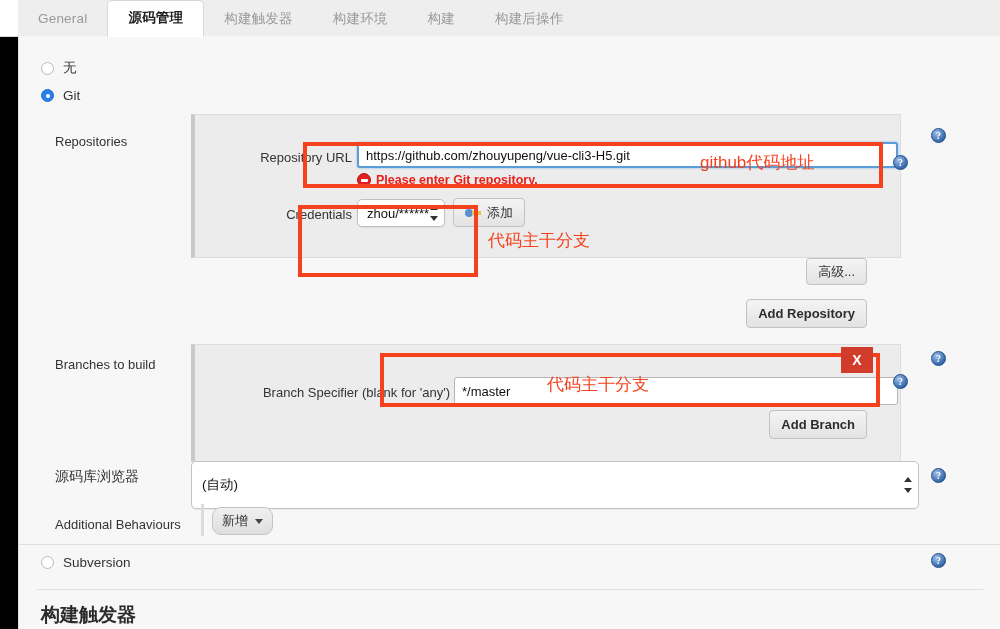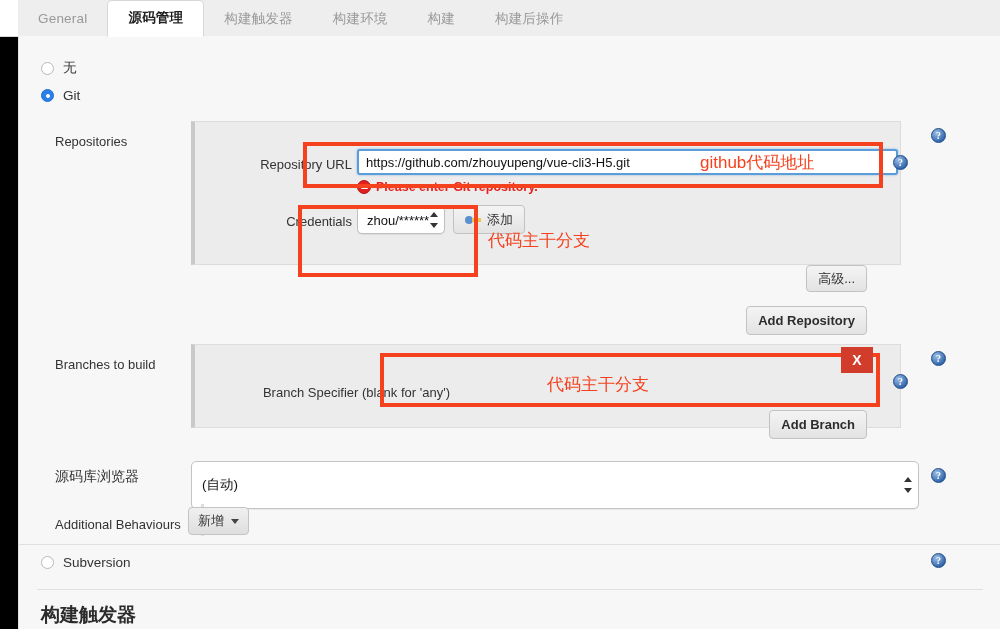--- a/index.html
+++ b/index.html
@@ -349,21 +349,21 @@
     <div class="radio-row" style="left:22px; top:23px;">
       <span class="radio"></span>
       <span>无</span>
     </div>
     <div class="radio-row" style="left:22px; top:52px;">
       <span class="radio checked"></span>
       <span>Git</span>
     </div>
 
     <div class="flabel" style="left:36px; top:98px;">Repositories</div>
-    <div class="panel" style="left:172px; top:85px; width:710px; height:144px;">
+    <div class="panel" style="left:172px; top:78px; width:710px; height:144px;">
 
       <div class="sublabel" style="left:37px; top:35px; width:120px;">Repository URL</div>
       <input class="txt focused" style="left: 162px; top: 27px; width: 541px;" value="https://github.com/zhouyupeng/vue-cli3-H5.git">
 
       <div class="errmsg" style="left:162px; top:58px;">
         <span class="errdot"></span>
         <span>Please enter Git repository.</span>
       </div>
 
       <div class="sublabel" style="left:37px; top:92px; width:120px;">Credentials</div>
@@ -379,40 +379,41 @@
         <span>添加</span>
       </div>
 
       <div class="btn" style="right:33px; top:143px;">高级...</div>
       <div class="btn bold" style="right:33px; top:184px; height:29px;">Add Repository</div>
     </div>
     <div class="helpicon" style="left:912px; top:92px;">?</div>
     <div class="helpicon" style="left:874px; top:119px;">?</div>
 
     <div class="flabel" style="left:36px; top:321px;">Branches to build</div>
-    <div class="panel" style="left:172px; top:308px; width:710px; height:84px;">
+    <div class="panel" style="left:172px; top:308px; width:710px; height:118px;">
       <div class="sublabel" style="left:10px; top:40px; width:245px;">Branch Specifier (blank for 'any')</div>
+      <input class="txt" style="left: 259px; top: 32px; width: 444px; height: 28px;" value="*/master">
       <div class="btn bold" style="right:33px; top:65px; height:29px;">Add Branch</div>
     </div>
     <div class="helpicon" style="left:912px; top:315px;">?</div>
     <div class="helpicon" style="left:874px; top:338px;">?</div>
 
     <div class="flabel" style="left:36px; top:432px; font-size:14px;">源码库浏览器</div>
     <div class="wideselect" style="left:172px; top:425px; width:728px;">
       <span>(自动)</span>
       <span class="stepper">
           <i class="up"></i>
           <i class="down"></i>
         </span>
     </div>
     <div class="helpicon" style="left:912px; top:432px;">?</div>
 
     <div class="flabel" style="left:36px; top:481px;">Additional Behaviours</div>
     <div class="greybar" style="left:182px; top:468px; width:3px; height:32px; background:#dcdcdc;"></div>
-    <div class="small-btn" style="left:169px; top:471px;">
+    <div class="small-btn" style="left:193px; top:471px;border-radius:9px;">
       <span>新增</span>
       <span class="caret"></span>
     </div>
 
     <div class="divider" style="left:0px; top:508px; width:982px;"></div>
     <div class="radio-row" style="left:22px; top:519px;">
       <span class="radio"></span>
       <span>Subversion</span>
     </div>
     <div class="helpicon" style="left:912px; top:517px;">?</div>

